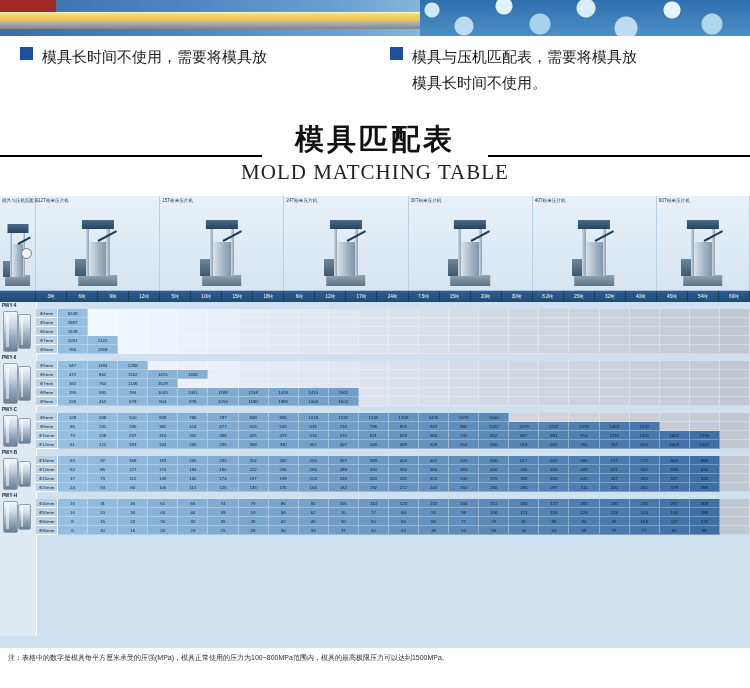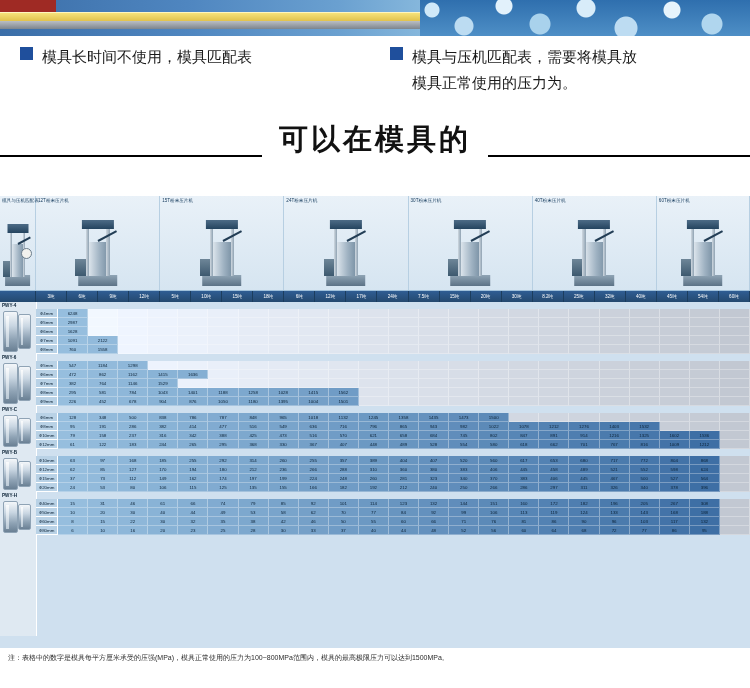--- a/index.html
+++ b/index.html
@@ -164,30 +164,31 @@
 
 <div class="banner">
   <div class="yellowbar"></div>
   <div class="graybar"></div>
   <div class="redtab"></div>
   <div class="bluedots"></div>
 </div>
 
 <div class="notes">
   <div class="note note-1">
-    <span class="sq"></span><span>模具长时间不使用，模具匹配表</span>
+    <span class="sq"></span><span>模具长时间不使用，需要将模具放</span>
   </div>
   <div class="note note-2">
     <span class="sq"></span><span>模具与压机匹配表，需要将模具放</span>
-    <span class="l2">模具正常使用的压力为。</span>
+    <span class="l2">模具长时间不使用。</span>
   </div>
 </div>
 
 <div class="title-wrap">
-  <div class="title-cn">可以在模具的</div>
+  <div class="title-cn">模具匹配表</div>
+  <div class="title-en">MOLD MATCHING TABLE</div>
   <div class="rule rule-l"></div>
   <div class="rule rule-r"></div>
 </div>
 
 <div class="tbl">
   <div class="machines" id="machines">
       <div class="mcol" style="left: 0px; width: 36px;">
         <div class="mlabel">模具与压机匹配表</div>
         <div class="press" style="width: 30px; height: 62px;">
           <div class="base" style="width: 25.8px; height: 10.54px;"></div>

